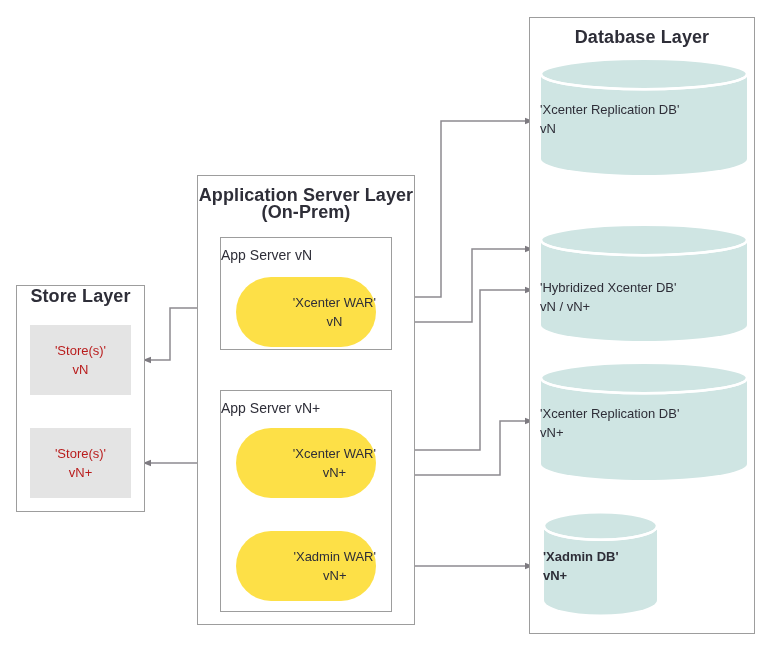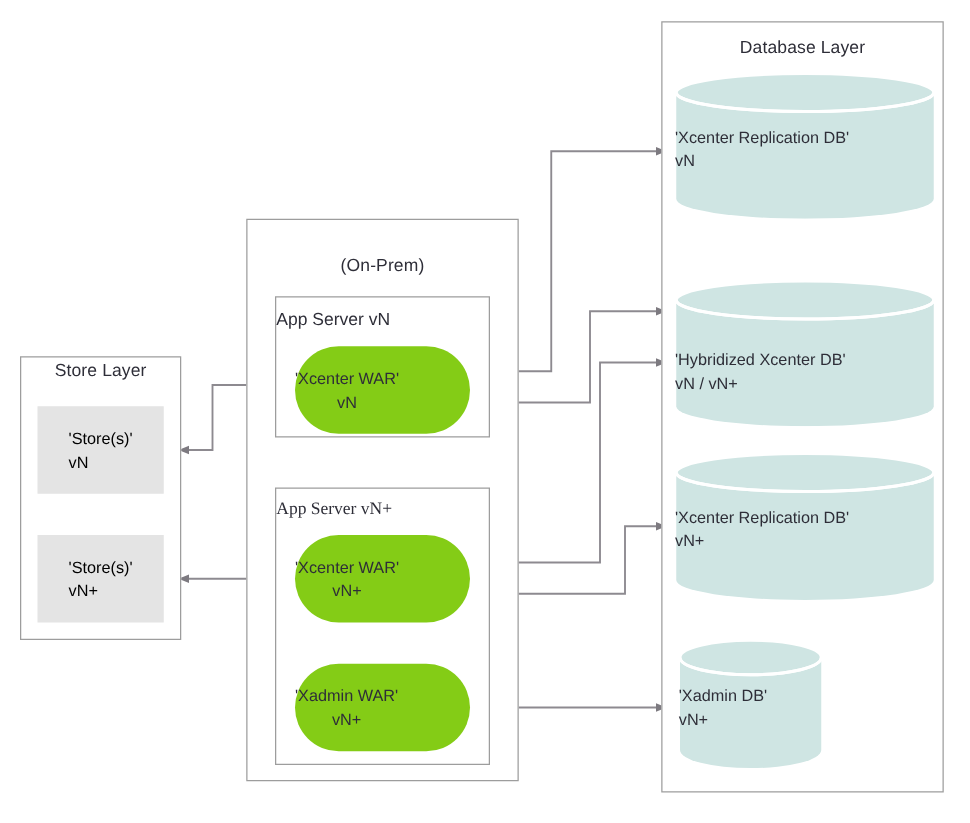--- a/index.html
+++ b/index.html
@@ -16,22 +16,22 @@
   .layer{
     position:absolute;
     border:1.4px solid #9d9d9d;
     background:#ffffff;
     box-sizing:border-box;
   }
   .layer-title{
     position:absolute;
     width:100%;
     text-align:center;
-    font-weight:normal;
-    font-size:14px;
+    font-weight:bold;
+    font-size:18px;
     color:#2e2e38;
     letter-spacing:.1px;
     line-height:17px;
   }
 
   .innerbox{
     position:absolute;
     border:1.2px solid #9d9d9d;
     background:#ffffff;
     box-sizing:border-box;
@@ -44,29 +44,29 @@
     line-height:18px;
   }
 
   .storebox{
     position:absolute;
     background:#e4e4e4;
     box-sizing:border-box;
     display:flex;align-items:center;justify-content:center;
   }
   .storebox .lbl{
-    text-align:left;font-size:13px;line-height:19px;color:#000000;
+    text-align:center;font-size:13px;line-height:19px;color:#b91c1c;
   }
 
   .pill{
     position:absolute;
-    background:#84cc16;
+    background:#fde047;
     border-radius:40px;
     box-sizing:border-box;
-    display:flex;align-items:center;justify-content:flex-start;
+    display:flex;align-items:center;justify-content:flex-end;
   }
   .pill .lbl{
     text-align:center;font-size:13px;line-height:19px;color:#2e2e38;
   }
 
   .cyl{position:absolute;}
   .cyl .lbl{
     position:absolute;left:0;width:100%;
     text-align:left;font-size:13px;line-height:19px;color:#2e2e38;
     z-index:3;
@@ -118,37 +118,37 @@
 
   <div class="storebox" style="left:30px;top:428px;width:101px;height:70px;">
     <div class="lbl">
       <span>'Store(s)'</span><br>
       <span>vN+</span>
     </div>
   </div>
 
   <div class="layer" style="left:197px;top:175px;width:218px;height:450px;">
     <div class="layer-title" style="top:11px;">
-      <br>
+      <span>Application Server Layer</span><br>
       <span>(On-Prem)</span>
     </div>
   </div>
 
   <div class="innerbox" style="left:220px;top:237px;width:172px;height:113px;">
     <div class="innerbox-title" style="top:8px;">App Server vN</div>
   </div>
   <div class="pill" style="left:236px;top:277px;width:140px;height:70px;">
     <div class="lbl">
       <span>'Xcenter WAR'</span><br>
       <span>vN</span>
     </div>
   </div>
 
   <div class="innerbox" style="left:220px;top:390px;width:172px;height:222px;">
-    <div class="innerbox-title" style="top:8px;font-family:Liberation Serif, serif;">App Server vN+</div>
+    <div class="innerbox-title" style="top:8px;">App Server vN+</div>
   </div>
   <div class="pill" style="left:236px;top:428px;width:140px;height:70px;">
     <div class="lbl">
       <span>'Xcenter WAR'</span><br>
       <span>vN+</span>
     </div>
   </div>
   <div class="pill" style="left:236px;top:531px;width:140px;height:70px;">
     <div class="lbl">
       <span>'Xadmin WAR'</span><br>
@@ -195,19 +195,19 @@
       <span>vN+</span>
     </div>
   </div>
 
   <div class="cyl" style="left:543px;top:511px;width:115px;height:104px;">
     <svg width="115" height="104" viewBox="0 0 115 104">
       <path d="M1,15 L1,89 A56.5,14.5 0 0 0 114,89 L114,15 Z" fill="#cfe5e3"></path>
       <ellipse cx="57.5" cy="15" rx="56.5" ry="13.8" fill="#cfe5e3" stroke="#ffffff" stroke-width="2.4"></ellipse>
       <path d="M1,15 A56.5,13.8 0 0 0 114,15" fill="none" stroke="#ffffff" stroke-width="2.4"></path>
     </svg>
-    <div class="lbl" style="top:36px;">
+    <div class="lbl" style="top:36px;font-weight:bold;">
       <span>'Xadmin DB'</span><br>
       <span>vN+</span>
     </div>
   </div>
 
 </div>
 
 </body></html>

